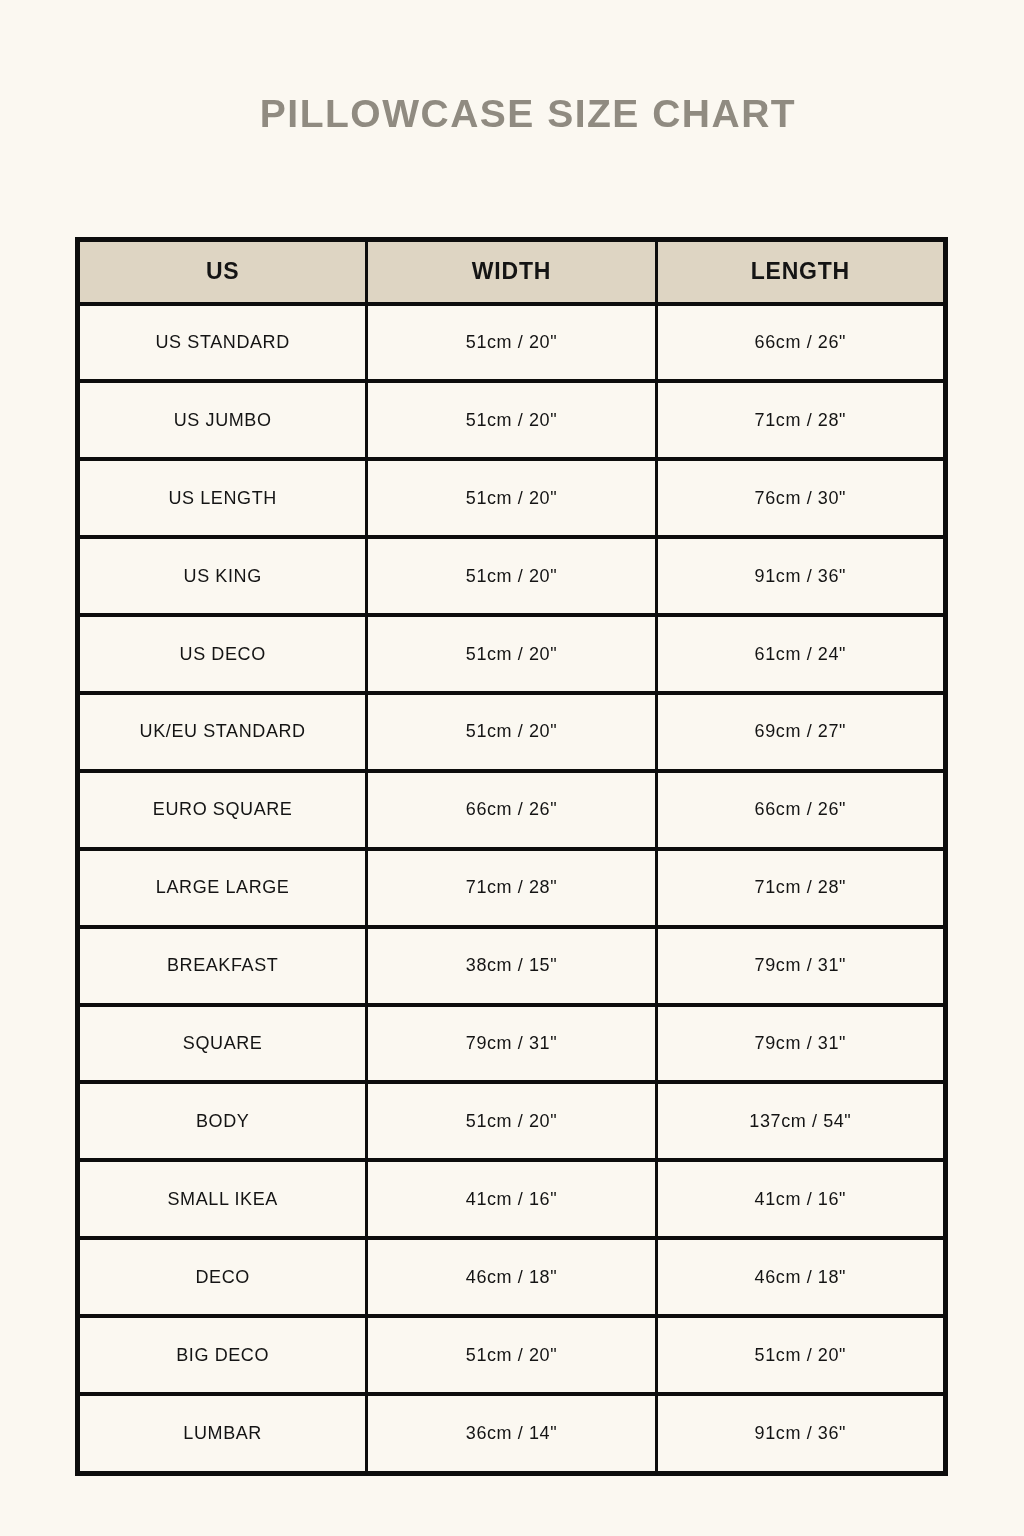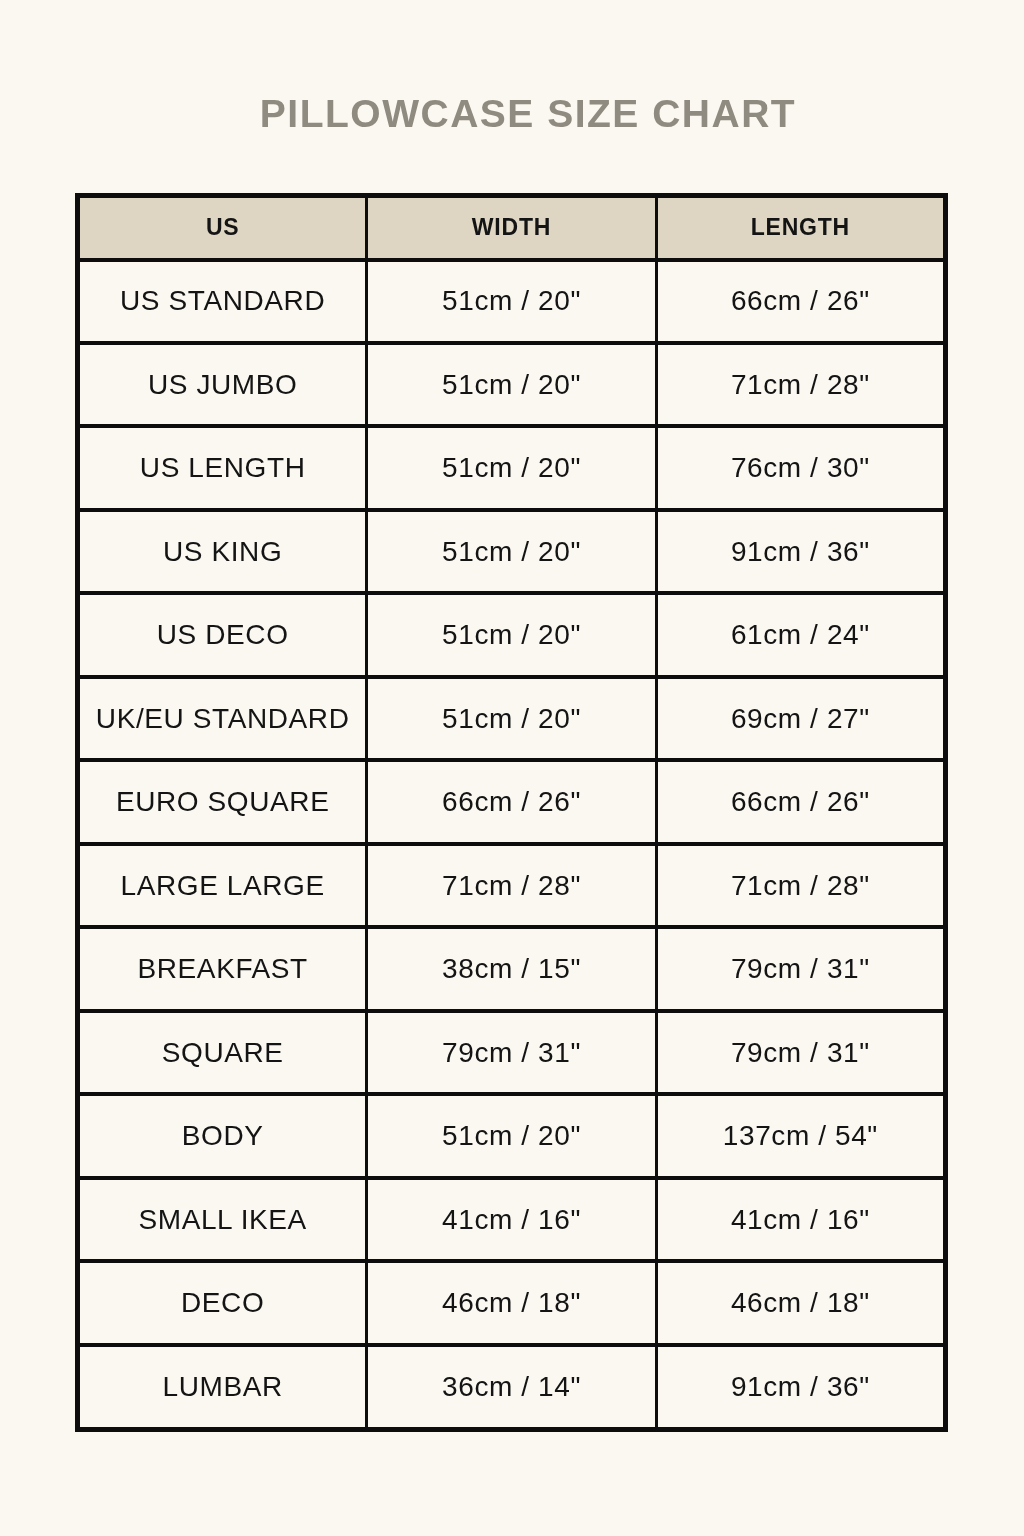--- a/index.html
+++ b/index.html
@@ -32,20 +32,21 @@
     top: 193px;
     width: 873px;
     height: 1239px;
   }
   table.size-chart {
     width: 100%;
     height: 100%;
     border-collapse: collapse;
     table-layout: fixed;
     border: 5px solid var(--border-color, #0d0d0d);
+    margin-top: 44px;
   }
   table.size-chart th,
   table.size-chart td {
     border: 3px solid var(--border-color, #0d0d0d);
     border-top-width: 4px;
     border-bottom-width: 4px;
     text-align: center;
     vertical-align: middle;
     padding: 0;
   }
@@ -54,21 +55,21 @@
   }
   table.size-chart th {
     background: var(--header-fill, #ded5c3);
     font-size: 23px;
     font-weight: bold;
     letter-spacing: 0.8px;
     color: var(--cell-text, #141414);
   }
   table.size-chart td {
     background: var(--bg, #fbf8f1);
-    font-size: 28px;
+    font-size: 18px;
     font-weight: normal;
     letter-spacing: 0.6px;
     color: var(--cell-text, #141414);
   }
 </style>
 </head>
 <body>
 
 <h1 class="page-title">PILLOWCASE SIZE CHART</h1>
 
@@ -141,19 +142,24 @@
           <td>SMALL IKEA</td>
           <td>41cm / 16"</td>
           <td>41cm / 16"</td>
         </tr>
         <tr>
           <td>DECO</td>
           <td>46cm / 18"</td>
           <td>46cm / 18"</td>
         </tr>
         <tr>
+          <td>BIG DECO</td>
+          <td>51cm / 20"</td>
+          <td>51cm / 20"</td>
+        </tr>
+        <tr>
           <td>LUMBAR</td>
           <td>36cm / 14"</td>
           <td>91cm / 36"</td>
         </tr>
       </tbody>
   </table>
 </div>
 
 </body></html>

